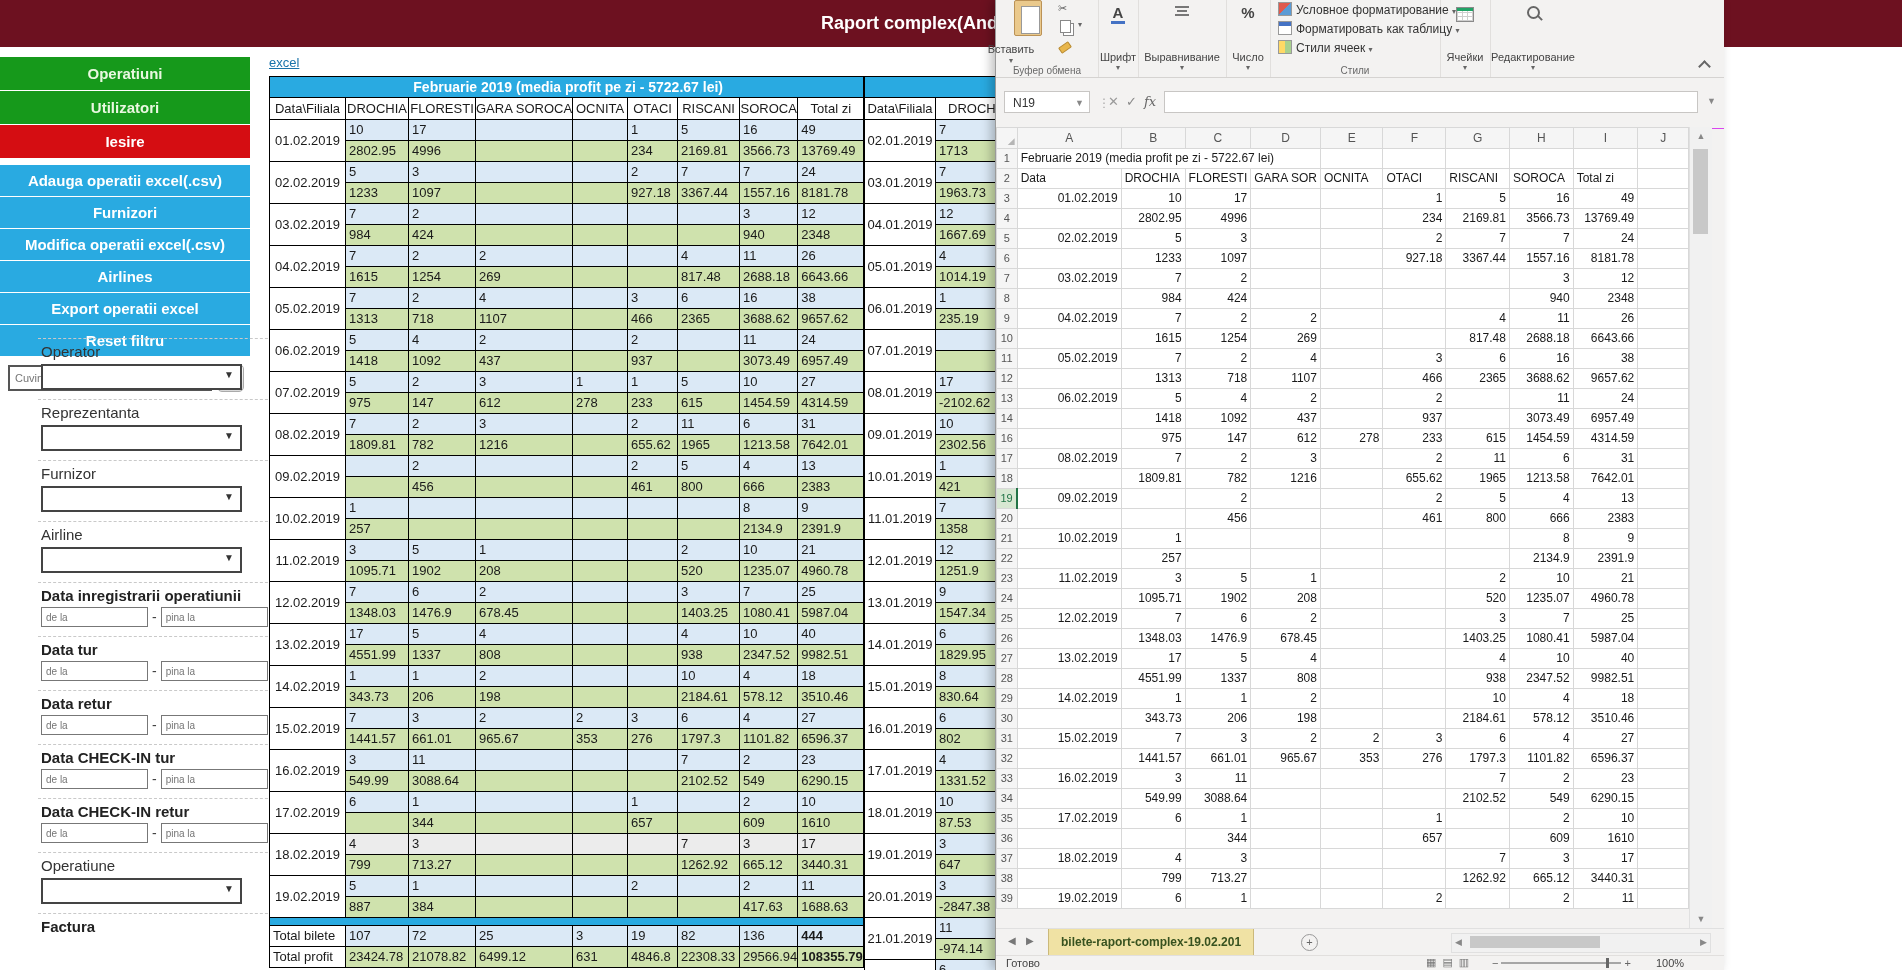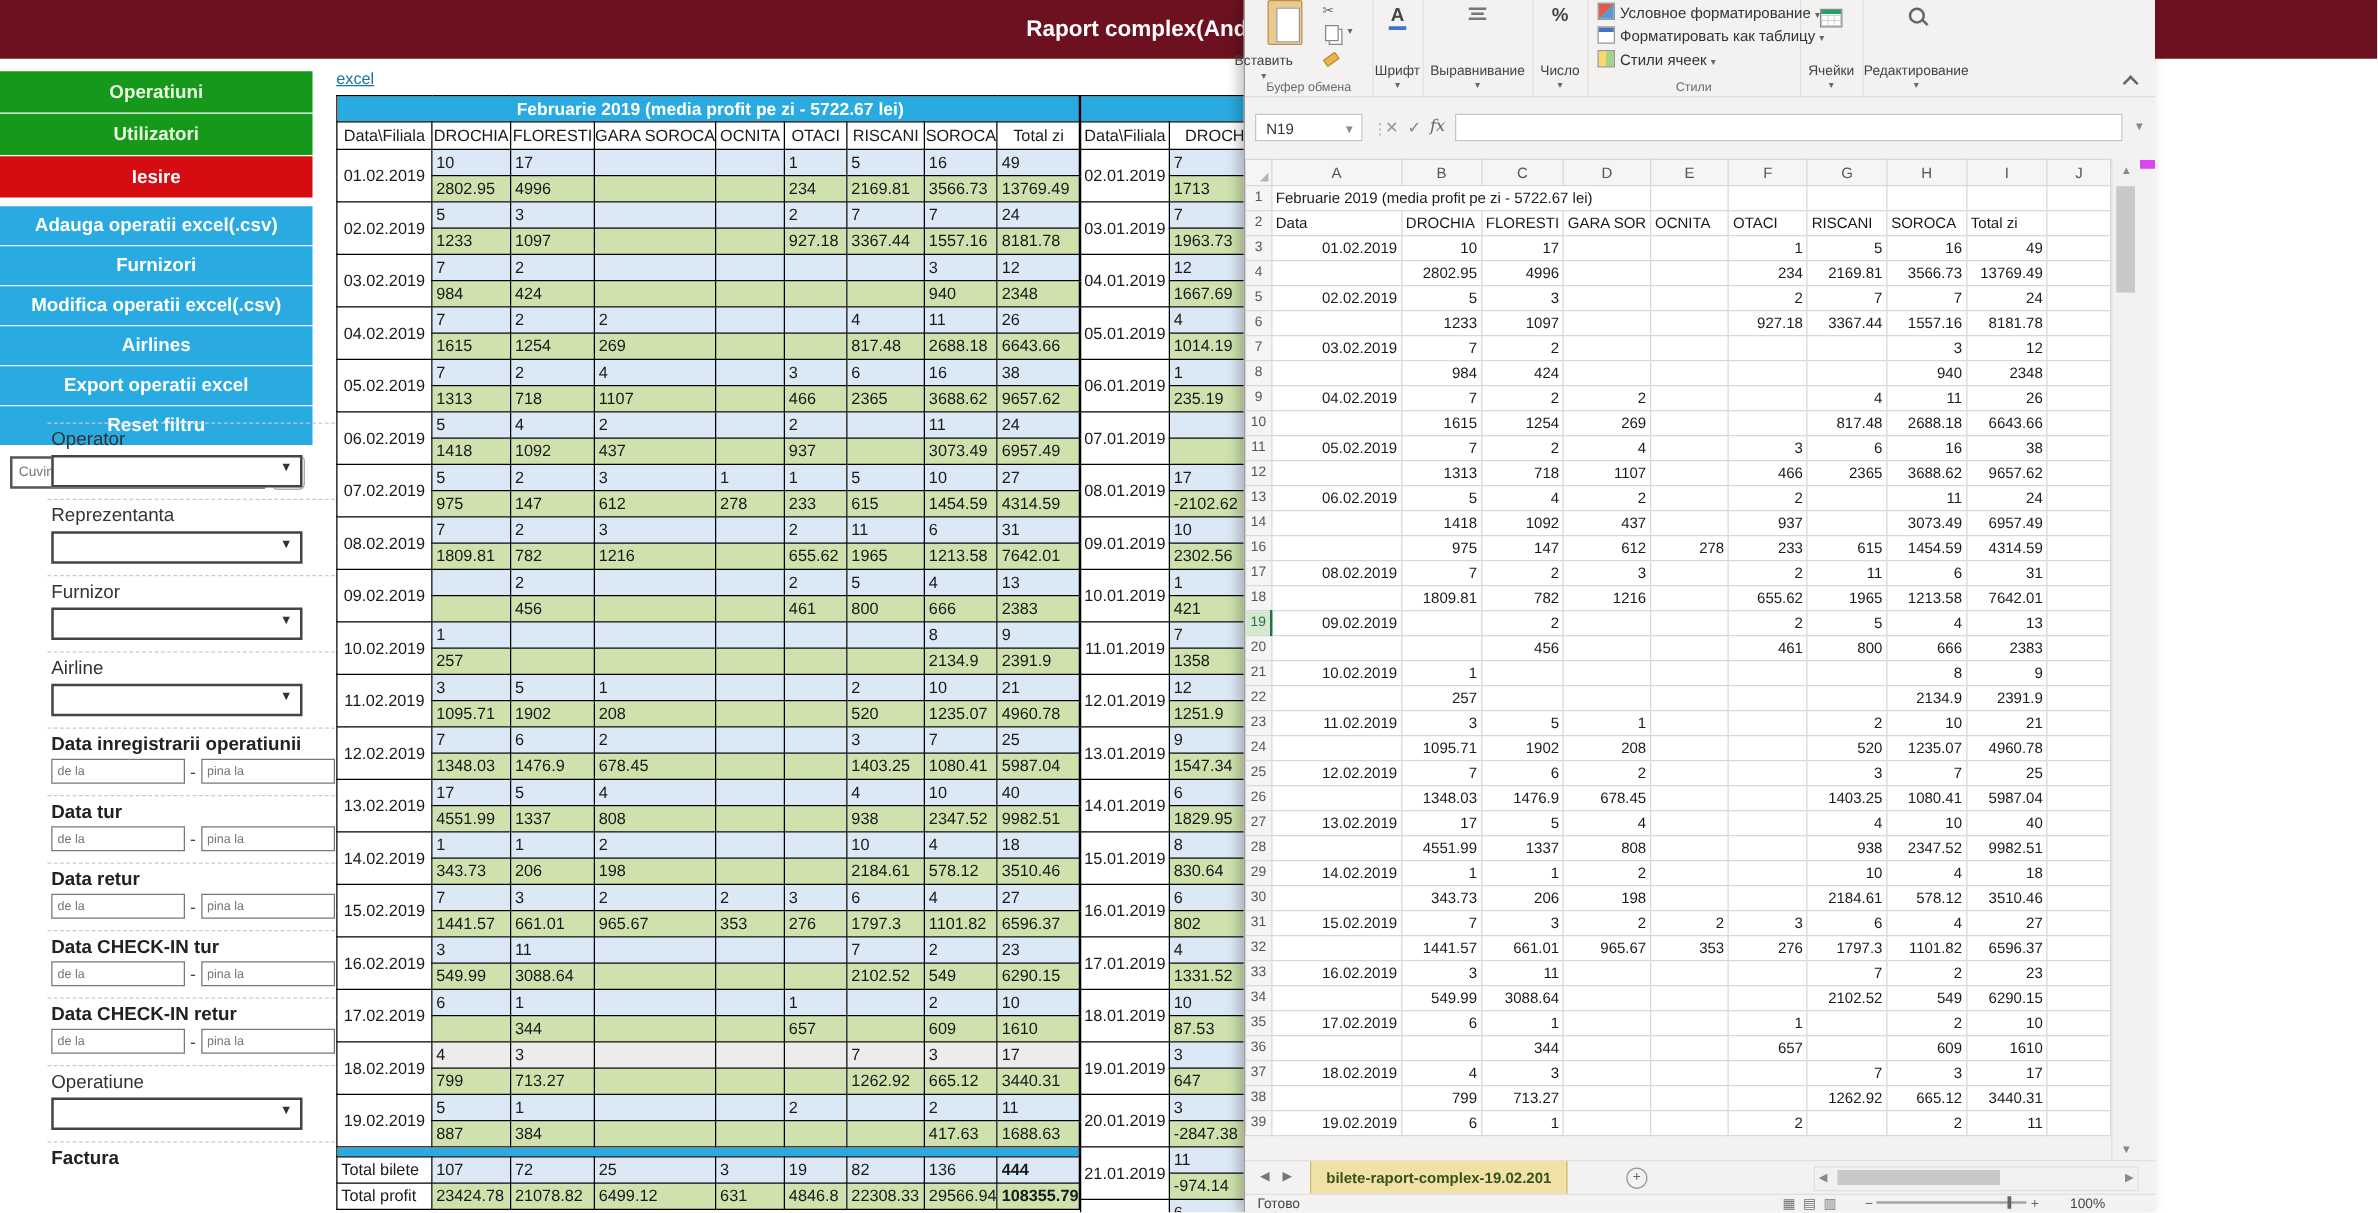--- a/index.html
+++ b/index.html
@@ -71,21 +71,21 @@
   .sticon.cs{background:linear-gradient(90deg,#ffd966 50%,#a9d18e 50%);}
   .stline{position:absolute;left:8px;font-size:12px;color:#333;white-space:nowrap;}
   .gridico{width:16px;height:13px;margin:0 auto;border:1px solid #8a8a8a;background:
     linear-gradient(#21a366 3px,transparent 3px),
     linear-gradient(90deg,#cfcfcf 1px,transparent 1px),
     linear-gradient(#cfcfcf 1px,transparent 1px);background-size:100% 100%,5px 100%,100% 4px;background-color:#fff;}
   .lens2{width:9px;height:9px;border:2px solid #666;border-radius:50%;margin:2px auto 0;position:relative;}
   .lens2:after{content:"";position:absolute;left:8px;top:9px;width:6px;height:2px;background:#666;transform:rotate(45deg);}
   .chev{position:absolute;width:7px;height:7px;border-top:2px solid #666;border-left:2px solid #666;transform:rotate(45deg);}
 
-  .fxbar{position:relative;height:50px;border-bottom:7px solid #d946ef;background:#f3f2f1;}
+  .fxbar{position:relative;height:50px;border-bottom:1px solid #d946ef;background:#f3f2f1;}
   .namebox{position:absolute;left:8px;top:13px;width:86px;height:22px;background:#fff;border:1px solid #c8c6c4;
            line-height:22px;padding-left:8px;box-sizing:border-box;font-size:12px;color:#333;}
   .namebox .nb-car{position:absolute;right:5px;top:0;font-size:9px;color:#888;}
   .fxdots{position:absolute;left:102px;top:18px;color:#aaa;font-size:12px;}
   .fxbtn{position:absolute;top:13px;height:22px;line-height:22px;color:#9a9a9a;font-size:13px;}
   .fx{font-family:"DejaVu Serif",serif;font-style:italic;color:#666;}
   .fxinput{position:absolute;left:168px;top:13px;right:26px;height:22px;background:#fff;border:1px solid #c8c6c4;box-sizing:border-box;}
   .fxcar{position:absolute;right:8px;top:18px;font-size:9px;color:#888;}
 
   .gridarea{position:absolute;left:0;top:127px;width:693px;background:#fff;}

